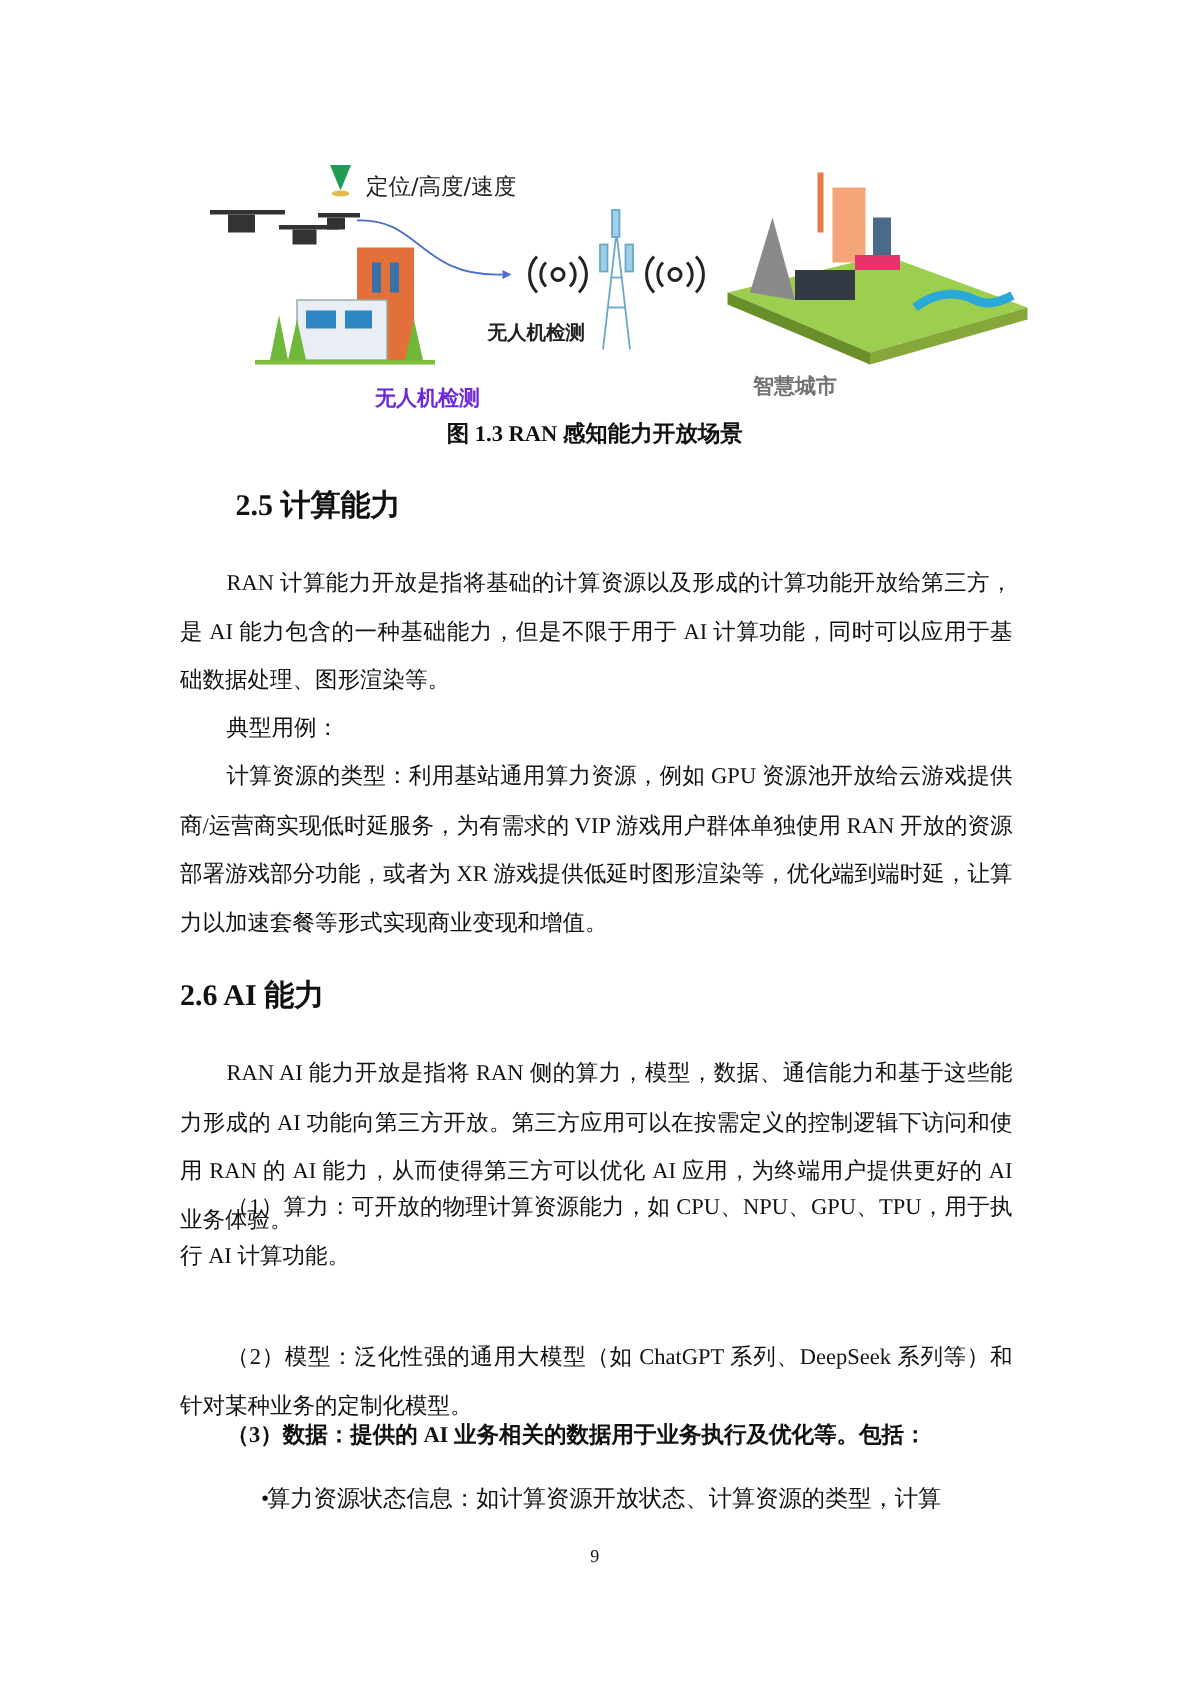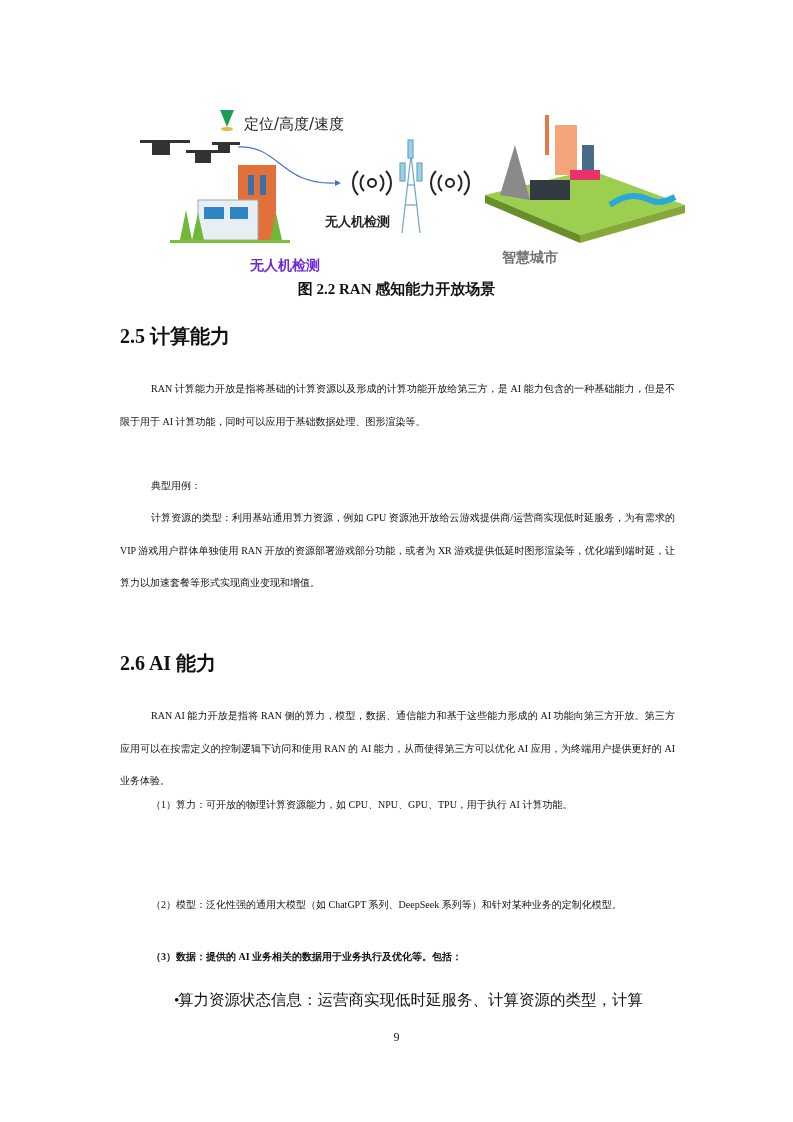--- a/index.html
+++ b/index.html
@@ -1,21 +1,21 @@
 <!DOCTYPE html>
 <html><head>
 <meta charset="utf-8">
 <style>
   html,body{margin:0;padding:0;background:#fff;}
   body{width:793px;height:1122px;position:relative;overflow:hidden;font-family:"Liberation Serif","DejaVu Serif",serif;color:#111;}
   .fig{position:absolute;left:120px;top:95px;width:580px;height:185px;}
   .fig-label{position:absolute;font-family:"DejaVu Sans","Liberation Sans",sans-serif;font-weight:bold;}
   .caption{position:absolute;left:0;width:793px;top:280px;text-align:center;font-size:15px;font-weight:bold;}
   .h2{position:absolute;left:120px;font-size:20px;font-weight:bold;}
-  .para{position:absolute;left:120px;width:555px;font-size:10px;line-height:32.5px;text-align:justify;text-indent:31px;}
+  .para{position:absolute;left:120px;width:555px;font-size:15px;line-height:32.5px;text-align:justify;text-indent:31px;}
   .bold{font-weight:normal;}
   .li{position:absolute;left:120px;width:555px;font-size:15.5px;line-height:32.5px;}
   .pagenum{position:absolute;left:0;width:793px;top:1030px;text-align:center;font-size:12px;}
 </style>
 </head>
 <body>
 
 <div class="fig">
   <svg width="580" height="185" viewBox="0 0 580 185">
 
@@ -78,27 +78,27 @@
       <rect x="450" y="75" width="30" height="10" fill="#e8336a"></rect>
       <path d="M490,110 q20,-15 40,-5 q10,5 25,-3" stroke="#2aa8d8" stroke-width="6" fill="none"></path>
       <rect x="410" y="85" width="40" height="20" fill="#333a44"></rect>
     </g>
   </svg>
   <span class="fig-label" style="left:124px;top:20px;font-size:15px;font-weight:normal;color:#222;">定位/高度/速度</span>
   <span class="fig-label" style="left:205px;top:118px;font-size:13px;color:#222;">无人机检测</span>
   <span class="fig-label" style="left:130px;top:162px;font-size:14px;color:#6d28d9;">无人机检测</span>
   <span class="fig-label" style="left:382px;top:154px;font-size:14px;color:#737373;">智慧城市</span>
 </div>
-<div class="caption">图 2.2 RAN 感知能力开放场景</div>
+<div class="caption">图 1.3 RAN 感知能力开放场景</div>
 
-<div class="h2" style="top:323px;">2.5  计算能力</div>
+<div class="h2" style="top:323px;margin-left:37px;">2.5  计算能力</div>
 <div class="para" style="top:373px;">RAN 计算能力开放是指将基础的计算资源以及形成的计算功能开放给第三方，是 AI 能力包含的一种基础能力，但是不限于用于 AI 计算功能，同时可以应用于基础数据处理、图形渲染等。</div>
 <div class="para bold" style="top:470px;">典型用例：</div>
 <div class="para" style="top:502px;"><span class="bold">计算资源的类型：</span><span>利用基站通用算力资源，例如 GPU 资源池开放给云游戏提供商/运营商实现低时延服务，为有需求的 VIP 游戏用户群体单独使用 RAN 开放的资源部署游戏部分功能，或者为 XR 游戏提供低延时图形渲染等，优化端到端时延，让算力以加速套餐等形式实现商业变现和增值。</span></div>
 
 <div class="h2" style="top:650px;">2.6  AI 能力</div>
 <div class="para" style="top:700px;">RAN AI 能力开放是指将 RAN 侧的算力，模型，数据、通信能力和基于这些能力形成的 AI 功能向第三方开放。第三方应用可以在按需定义的控制逻辑下访问和使用 RAN 的 AI 能力，从而使得第三方可以优化 AI 应用，为终端用户提供更好的 AI 业务体验。</div>
 <div class="para" style="top:789px;">（1）算力：可开放的物理计算资源能力，如 CPU、NPU、GPU、TPU，用于执行 AI 计算功能。</div>
 <div class="para" style="top:889px;">（2）模型：泛化性强的通用大模型（如 ChatGPT 系列、DeepSeek 系列等）和针对某种业务的定制化模型。</div>
 <div class="para" style="top:941px;font-weight:bold;">（3）数据：提供的 AI 业务相关的数据用于业务执行及优化等。包括：</div>
-<div class="li" style="top:984px;"><span style="display:inline-block;width:58px;padding-left:54px;box-sizing:border-box;">•</span><span>算力资源状态信息：运营商实现低时延服务、计算资源的类型，计算</span></div>
+<div class="li" style="top:984px;"><span style="display:inline-block;width:58px;padding-left:54px;box-sizing:border-box;">•</span><span>算力资源状态信息：如计算资源开放状态、计算资源的类型，计算</span></div>
 
 <div class="pagenum">9</div>
 
 </body></html>

